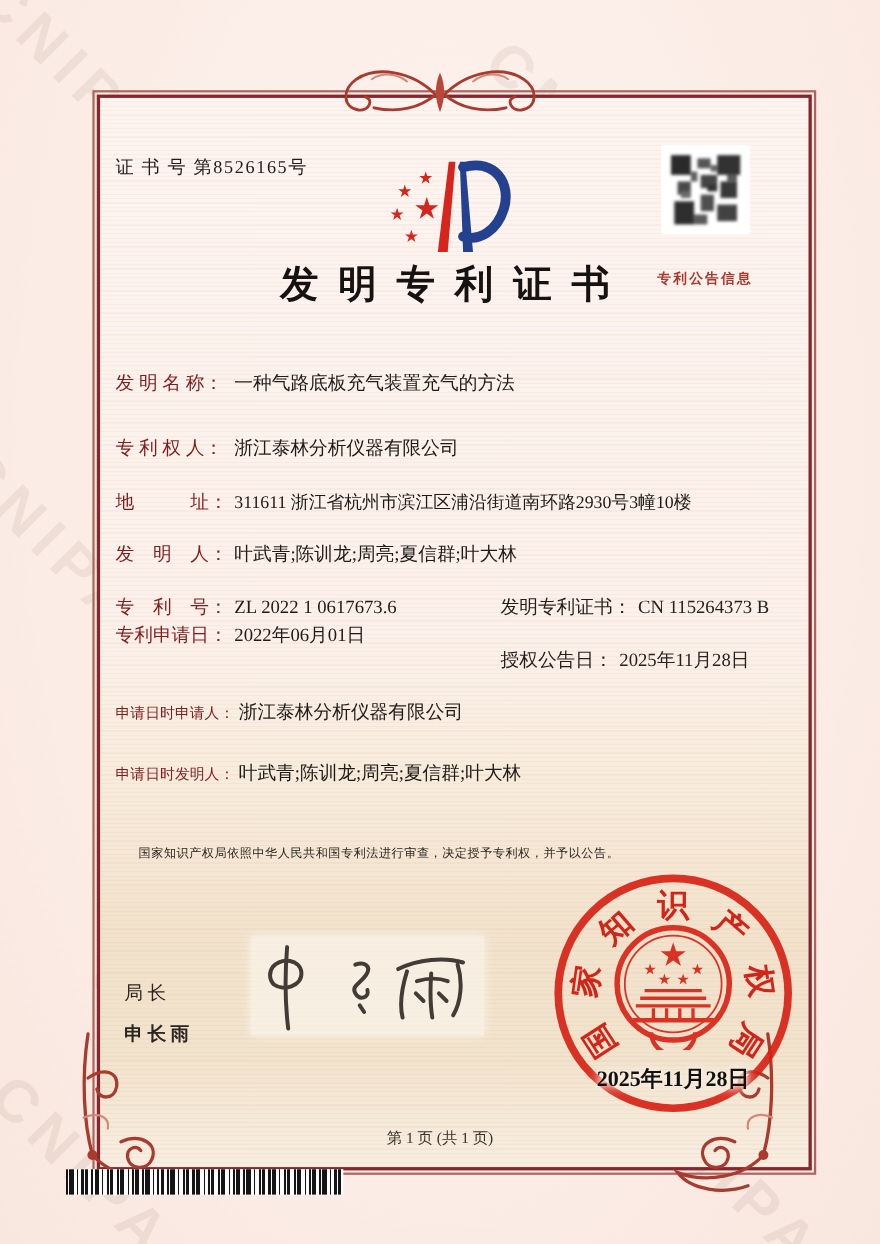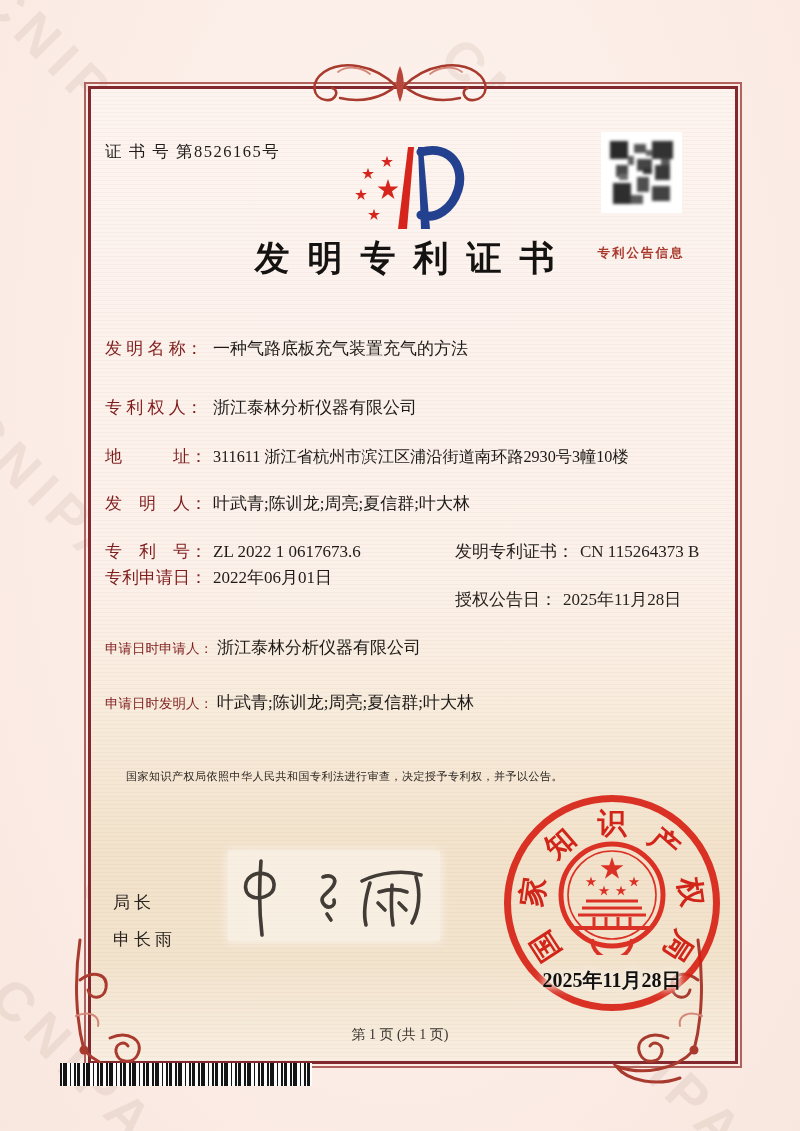--- a/index.html
+++ b/index.html
@@ -194,21 +194,21 @@
 </div>
 <div class="row" style="top:691px;">
   <span class="lbl small">申请日时发明人：</span><span class="val">叶武青;陈训龙;周亮;夏信群;叶大林</span>
 </div>
 
 <div class="statement">
   <div class="l1">国家知识产权局依照中华人民共和国专利法进行审查，决定授予专利权，并予以公告。</div>
 </div>
 
 <div class="signer" style="top:891px;">局长</div>
-<div class="signer" style="top:928px;">申长雨</div>
+<div class="signer" style="top:928px;font-weight:bold;">申长雨</div>
 
 <div class="sig-patch">
   <svg width="212" height="90" viewBox="0 0 212 90">
     <g stroke="#332d28" stroke-width="3.6" fill="none" stroke-linecap="round" stroke-linejoin="round" opacity="0.92">
       <path d="M33,10 C31,35 31,60 34,84"></path>
       <path d="M20,28 C28,19 45,21 46,33 C47,46 29,50 21,44 C16,39 17,32 20,28"></path>
       <path d="M95,26 C103,23 110,27 105,35 C100,43 91,45 95,52 C99,59 108,56 106,49"></path>
       <path d="M99,63 L103,69"></path>
       <path d="M134,30 C152,21 176,19 193,24"></path>
       <path d="M142,32 C137,48 135,62 138,74"></path>

